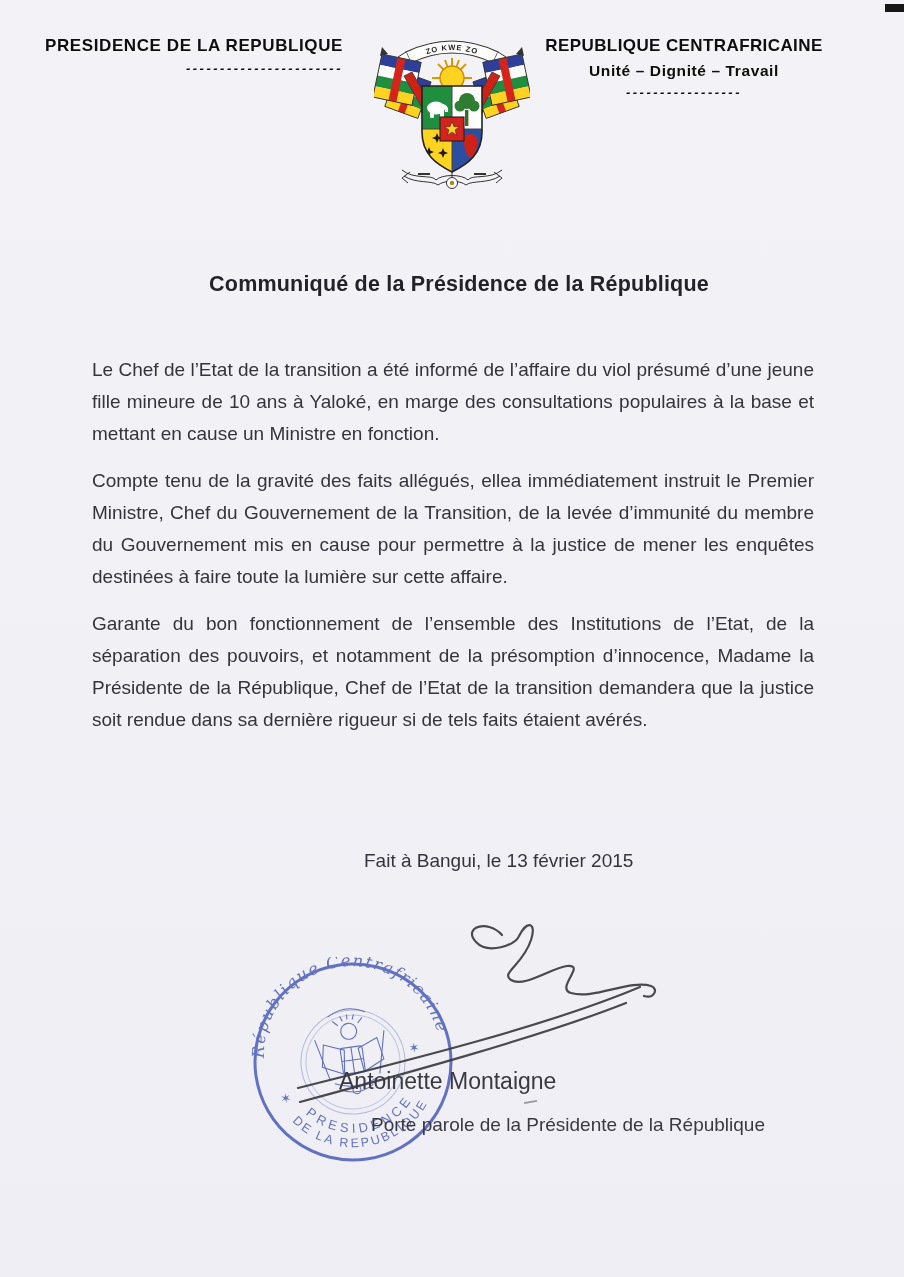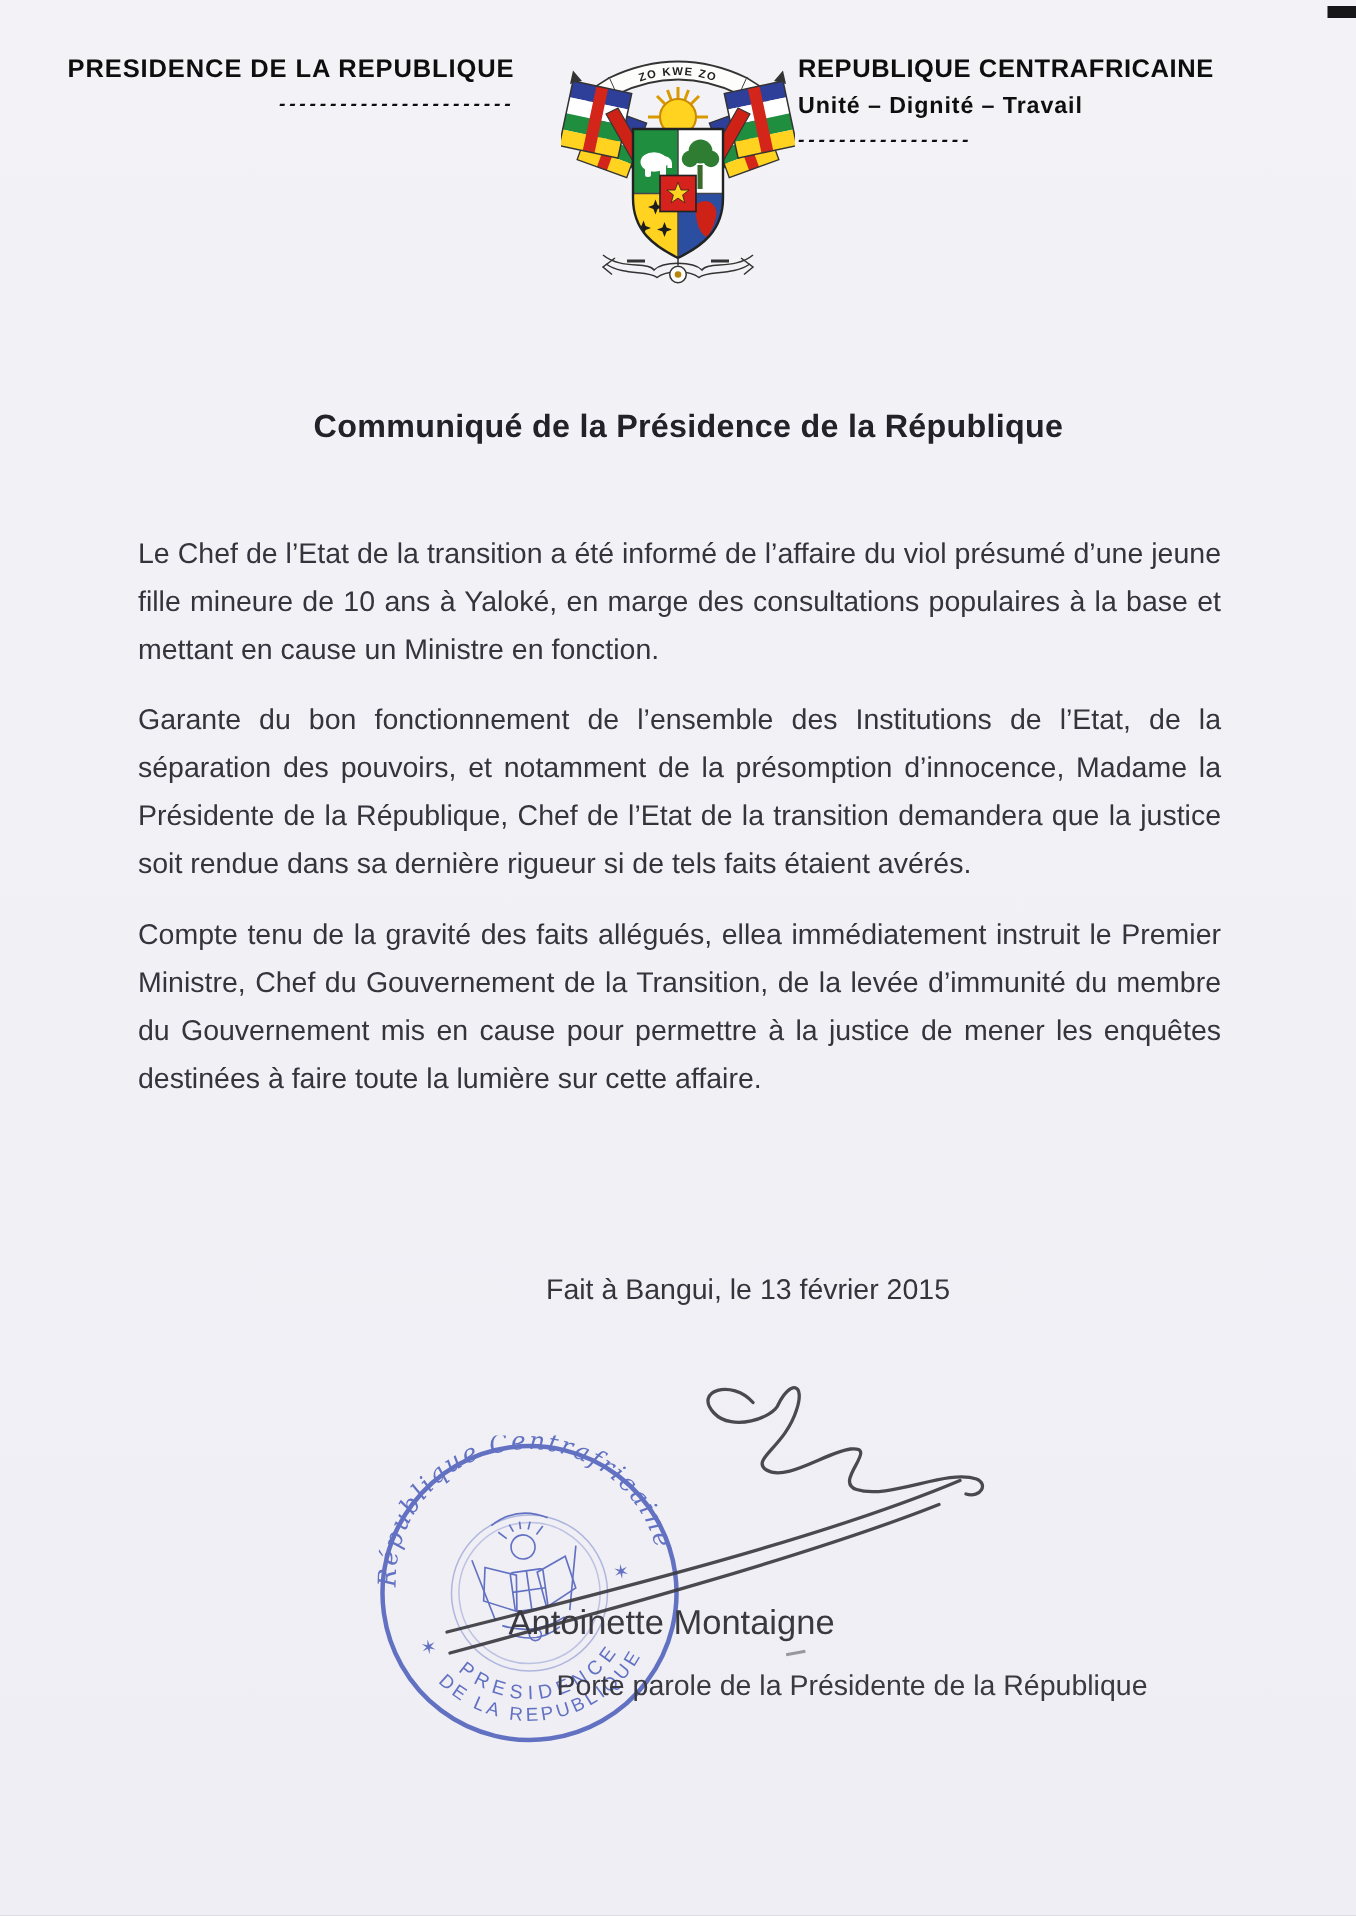--- a/index.html
+++ b/index.html
@@ -5,21 +5,21 @@
   html,body{margin:0;padding:0;background:#d8d8dc;}
   .page{
     position:relative; width:904px; height:1277px; margin:0 auto;
     background:linear-gradient(180deg,#f3f2f7 0%,#f1f0f5 60%,#efeef4 100%);
     overflow:hidden; font-family:"Liberation Sans",sans-serif; color:#35343c;
   }
   .corner-mark{position:absolute; right:0; top:4px; width:19px; height:8px; background:#17171a;}
   .hdr-left{position:absolute; left:45px; top:36px;text-align:right;}
   .hdr-left .t{font-size:17px; font-weight:800; letter-spacing:.6px; color:#0e0e0e; white-space:nowrap;}
   .dashes{margin-top:5px; margin-left:8px; font-weight:900; font-style:italic; letter-spacing:2.5px; font-size:13px; color:#0e0e0e; white-space:nowrap;}
-  .hdr-right{position:absolute; left:532px; top:36px; width:304px; }
+  .hdr-right{position:absolute; left:532px; top:36px; width:304px; text-align:center;}
   .hdr-right .t{font-size:17px; font-weight:800; letter-spacing:.4px; color:#0e0e0e; white-space:nowrap;}
   .hdr-right .m{margin-top:6px; font-size:15.5px; font-weight:700; letter-spacing:.6px; color:#0e0e0e;}
   .hdr-right .dashes{margin-left:0;}
   .emblem{position:absolute; left:374px; top:24px; width:156px; height:170px;}
   .doc-title{position:absolute; left:0; top:272px; width:100%; padding-left:14px; box-sizing:border-box;
     text-align:center; font-size:21.5px; font-weight:700; color:#222228; letter-spacing:.2px;}
   .body-text{position:absolute; left:92px; top:354px; width:722px;}
   .body-text p{margin:0 0 15px 0; font-size:19px; line-height:32px; text-align:justify; color:#35343c;}
   .dateline{position:absolute; left:364px; top:850px; font-size:19px; color:#35343c;}
   .stamp{position:absolute; left:248px; top:957px; width:210px; height:210px; z-index:1;}
@@ -155,22 +155,22 @@
       <circle cx="78" cy="159" r="5.5" fill="#fff"></circle>
       <circle cx="78" cy="159" r="2.2" fill="#b8860b" stroke="none"></circle>
       <path d="M44,150 h12 M100,150 h12" stroke-width="2"></path>
     </g>
   </svg>
 
   <div class="doc-title">Communiqué de la Présidence de la République</div>
 
   <div class="body-text">
     <p>Le Chef de l’Etat de la transition a été informé de l’affaire du viol présumé d’une jeune fille mineure de 10 ans  à Yaloké, en marge des consultations populaires à la base et mettant en cause un Ministre en fonction.</p>
+    <p>Compte tenu de la gravité des faits allégués, ellea immédiatement instruit le Premier Ministre, Chef du Gouvernement de la Transition, de la levée d’immunité du membre du Gouvernement mis en cause pour permettre à la justice de mener les enquêtes destinées à faire toute la lumière sur cette affaire.</p>
     <p>Garante du bon fonctionnement de l’ensemble des Institutions de l’Etat,  de la séparation des pouvoirs, et notamment de la présomption d’innocence, Madame la Présidente de la République, Chef de l’Etat de la transition demandera que la justice soit rendue dans sa dernière rigueur si de tels faits étaient avérés.</p>
-    <p>Compte tenu de la gravité des faits allégués, ellea immédiatement instruit le Premier Ministre, Chef du Gouvernement de la Transition, de la levée d’immunité du membre du Gouvernement mis en cause pour permettre à la justice de mener les enquêtes destinées à faire toute la lumière sur cette affaire.</p>
   </div>
 
   <div class="dateline">Fait à Bangui, le 13 février 2015</div>
 
   <svg class="stamp" viewBox="0 0 210 210">
     <g transform="rotate(-8 105 105)" stroke="#4356b8" fill="none" opacity="0.82">
       <circle cx="105" cy="105" r="98" stroke-width="3"></circle>
       <circle cx="105" cy="105" r="52" stroke-width="1" opacity="0.45"></circle>
       <circle cx="105" cy="105" r="47" stroke-width="1" opacity="0.35"></circle>
 

